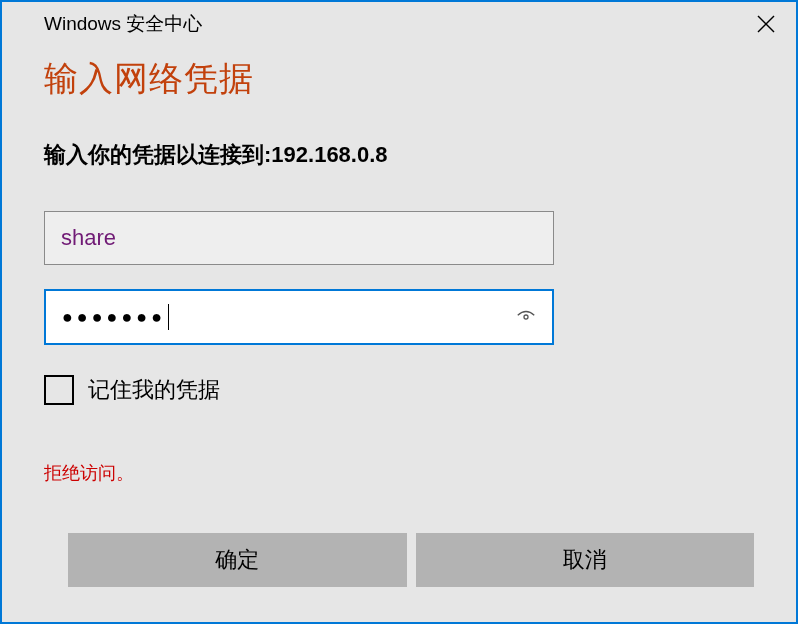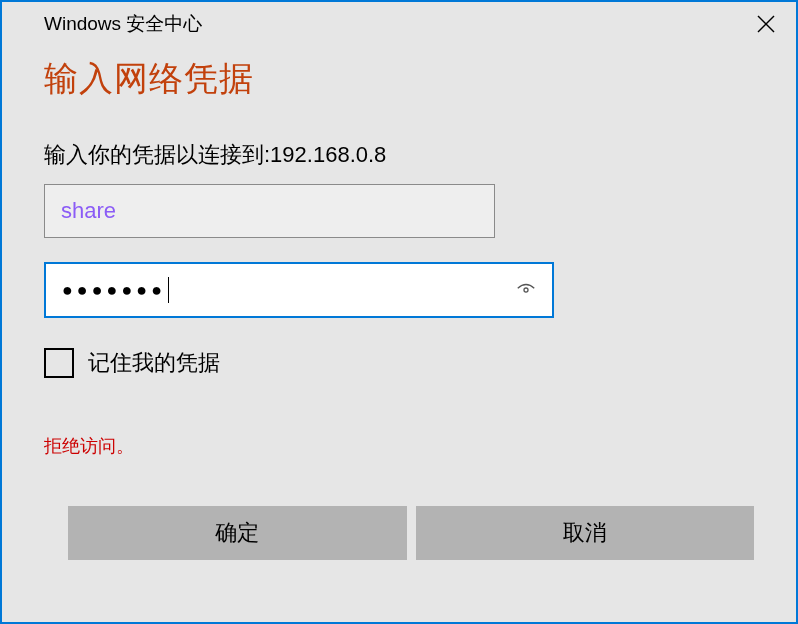--- a/index.html
+++ b/index.html
@@ -51,33 +51,34 @@
     .heading {
       font-size: 34px;
       color: #c2410c;
       font-weight: normal;
       margin-bottom: 38px;
       letter-spacing: 1px;
     }
     .subheading {
       font-size: 22px;
       color: #000;
-      margin-bottom: 14px;
+      margin-bottom: 41px;
+      font-weight: bold;
     }
     .input-wrap {
       margin-bottom: 24px;
     }
     .username-input {
-      width: 451px;
+      width: 510px;
       height: 54px;
       border: 1px solid #8a8a8a;
       background: #eeeeee;
       font-size: 22px;
       padding: 6px 16px;
-      color: #8b5cf6;
+      color: #701a75;
       outline: none;
     }
     .password-wrap {
       width: 510px;
       height: 56px;
       border: 2px solid #0078d7;
       background: #fff;
       display: flex;
       align-items: center;
       padding: 0 14px 0 16px;

